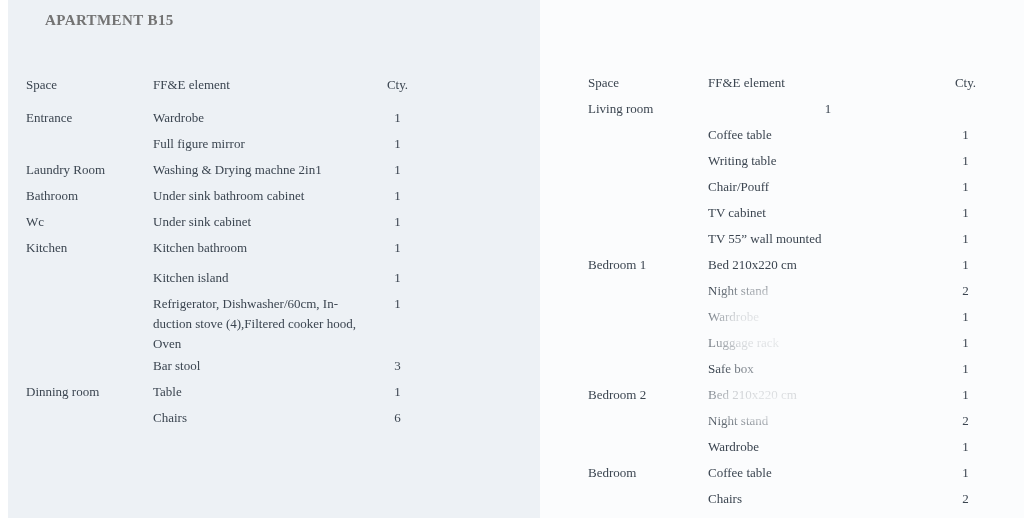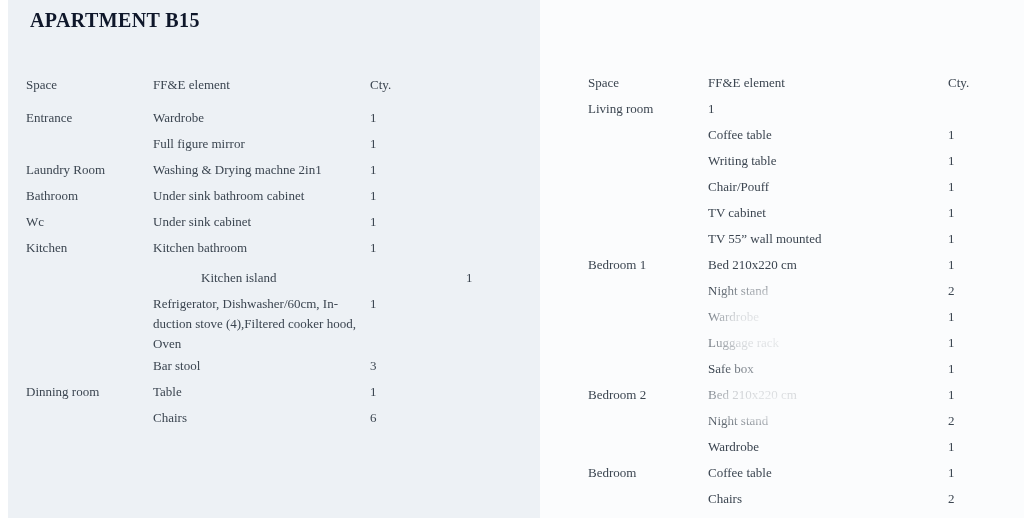--- a/index.html
+++ b/index.html
@@ -21,47 +21,47 @@
     background: #edf1f5;
   }
   .panel-right {
     position: absolute;
     left: 540px; top: 0; width: 484px; height: 518px;
     background: #fbfcfd;
     overflow: hidden;
   }
   .doc-title {
     position: absolute;
-    left: 22px; top: 10px;
-    font-size: 20px;
+    left: 37px; top: 10px;
+    font-size: 15px;
     font-weight: bold;
     letter-spacing: 0.4px;
-    color: #0f172a;
+    color: #737373;
     line-height: 20px;
   }
   .ftable {
     position: absolute;
     font-size: 13px;
     line-height: 26px;
   }
   .ftable.left-t  { left: 18px; top: 72px;  width: 399px; }
   .ftable.right-t { left: 48px; top: 70px;  width: 395px; }
   .trow {
     display: grid;
     height: 26px;
   }
   .left-t  .trow { grid-template-columns: 127px 217px 55px; }
   .right-t .trow { grid-template-columns: 120px 240px 35px; }
   .left-t .thead { margin-bottom: 7px; }
   .c-space, .c-el, .c-qty {
     white-space: pre-line;
     overflow: visible;
   }
-  .c-qty { text-align: left; }
-  .row-island { margin-top: 4px; gap: 48px; }
+  .c-qty { text-align: center; }
+  .row-island { margin-top: 4px; }
   .row-multiline { height: 62px; }
   .row-multiline .c-el {
     line-height: 20px;
     padding-top: 3px;
   }
   .row-multiline .c-qty {
     align-self: start;
     line-height: 20px;
     padding-top: 3px;
   }

